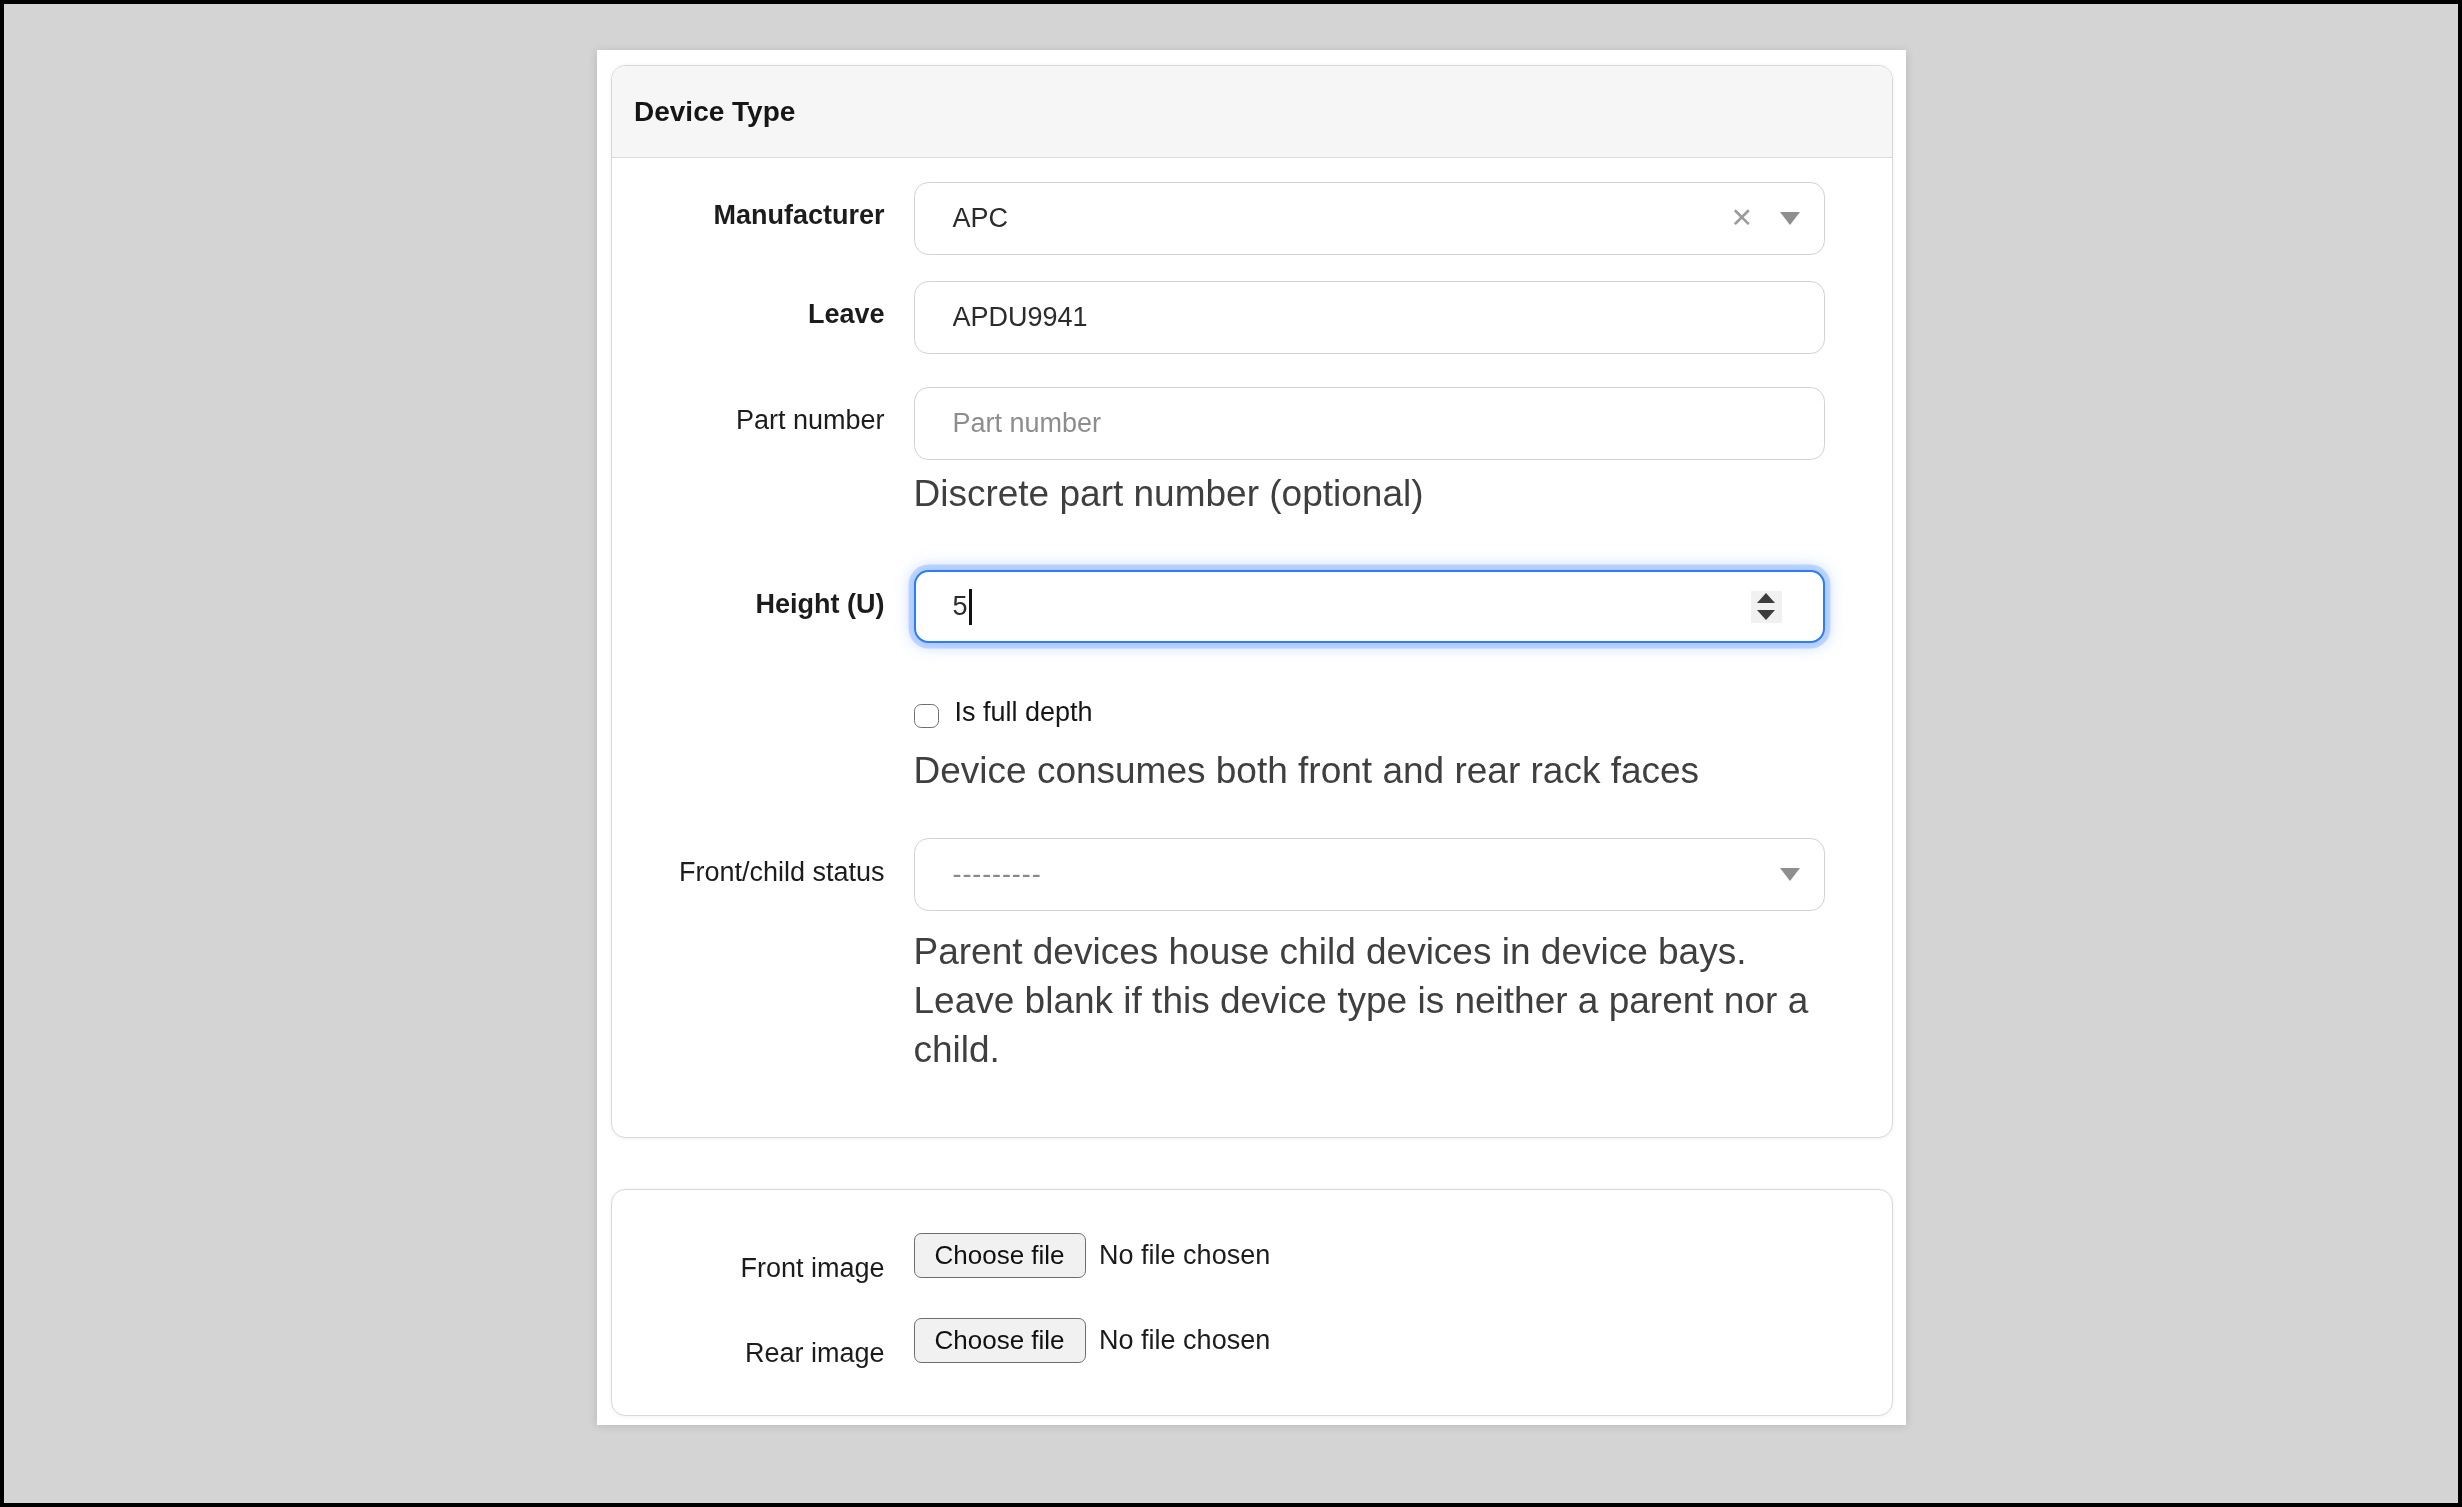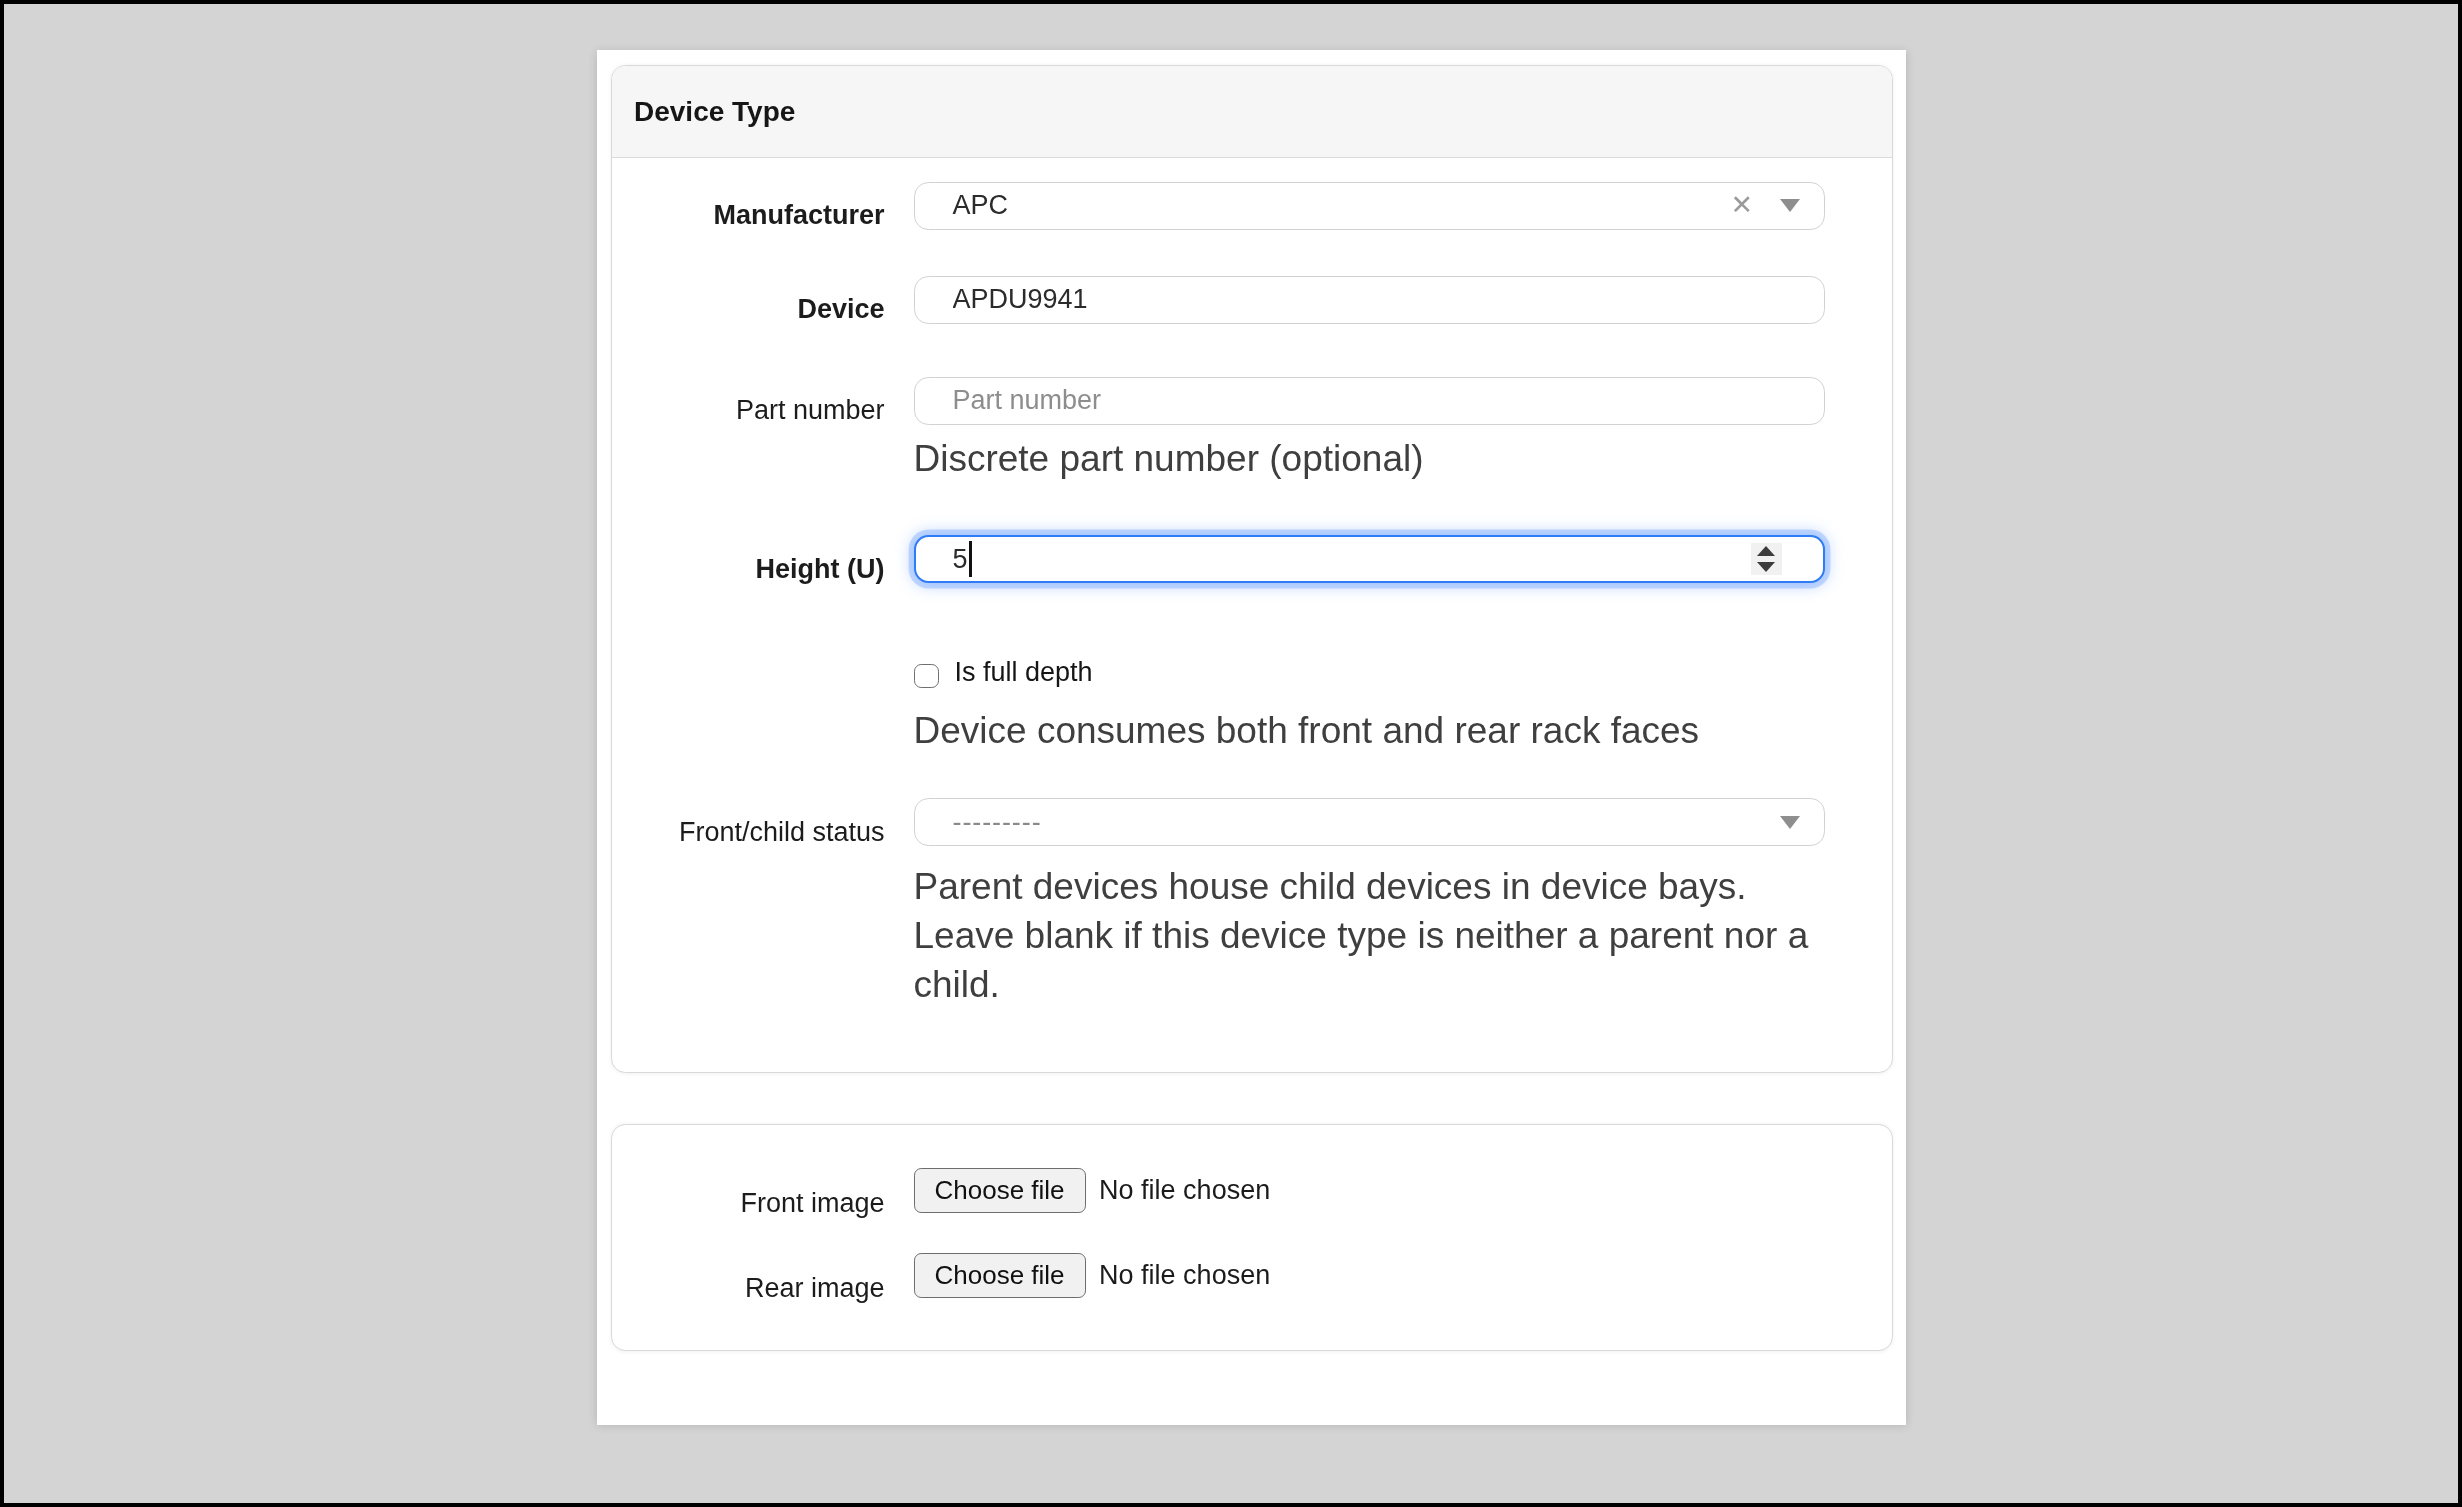--- a/index.html
+++ b/index.html
@@ -64,21 +64,21 @@
     justify-content: flex-end;
     text-align: right;
     font-size: 27px;
     color: #1c1c1c;
     white-space: nowrap;
   }
   .flabel.req { font-weight: 700; }
 
   .control {
     position: relative;
-    height: 48px;
+    height: 73px;
     width: 100%;
     border: 1.8px solid #d2d2d2;
     border-radius: 14.4px;
     background: #ffffff;
     display: flex;
     align-items: center;
     padding: 0 23.4px 0 38px;
     font-size: 27px;
     color: #2b2b2b;
     font-family: inherit;
@@ -210,21 +210,21 @@
         <div class="frow mb-manufacturer">
           <div class="flabel req">Manufacturer</div>
           <div class="control select-control">
             <span class="select-value">APC</span>
             <span class="clear-x">✕</span>
             <span class="caret-down"></span>
           </div>
         </div>
 
         <div class="frow mb-model">
-          <div class="flabel req">Device</div>
+          <div class="flabel req">Leave</div>
           <input type="text" class="control" value="APDU9941" style="">
         </div>
 
         <div class="frow mb-part">
           <div class="flabel">Part number</div>
           <div>
             <input type="text" class="control" placeholder="Part number" style="">
             <div class="help">Discrete part number (optional)</div>
           </div>
         </div>

